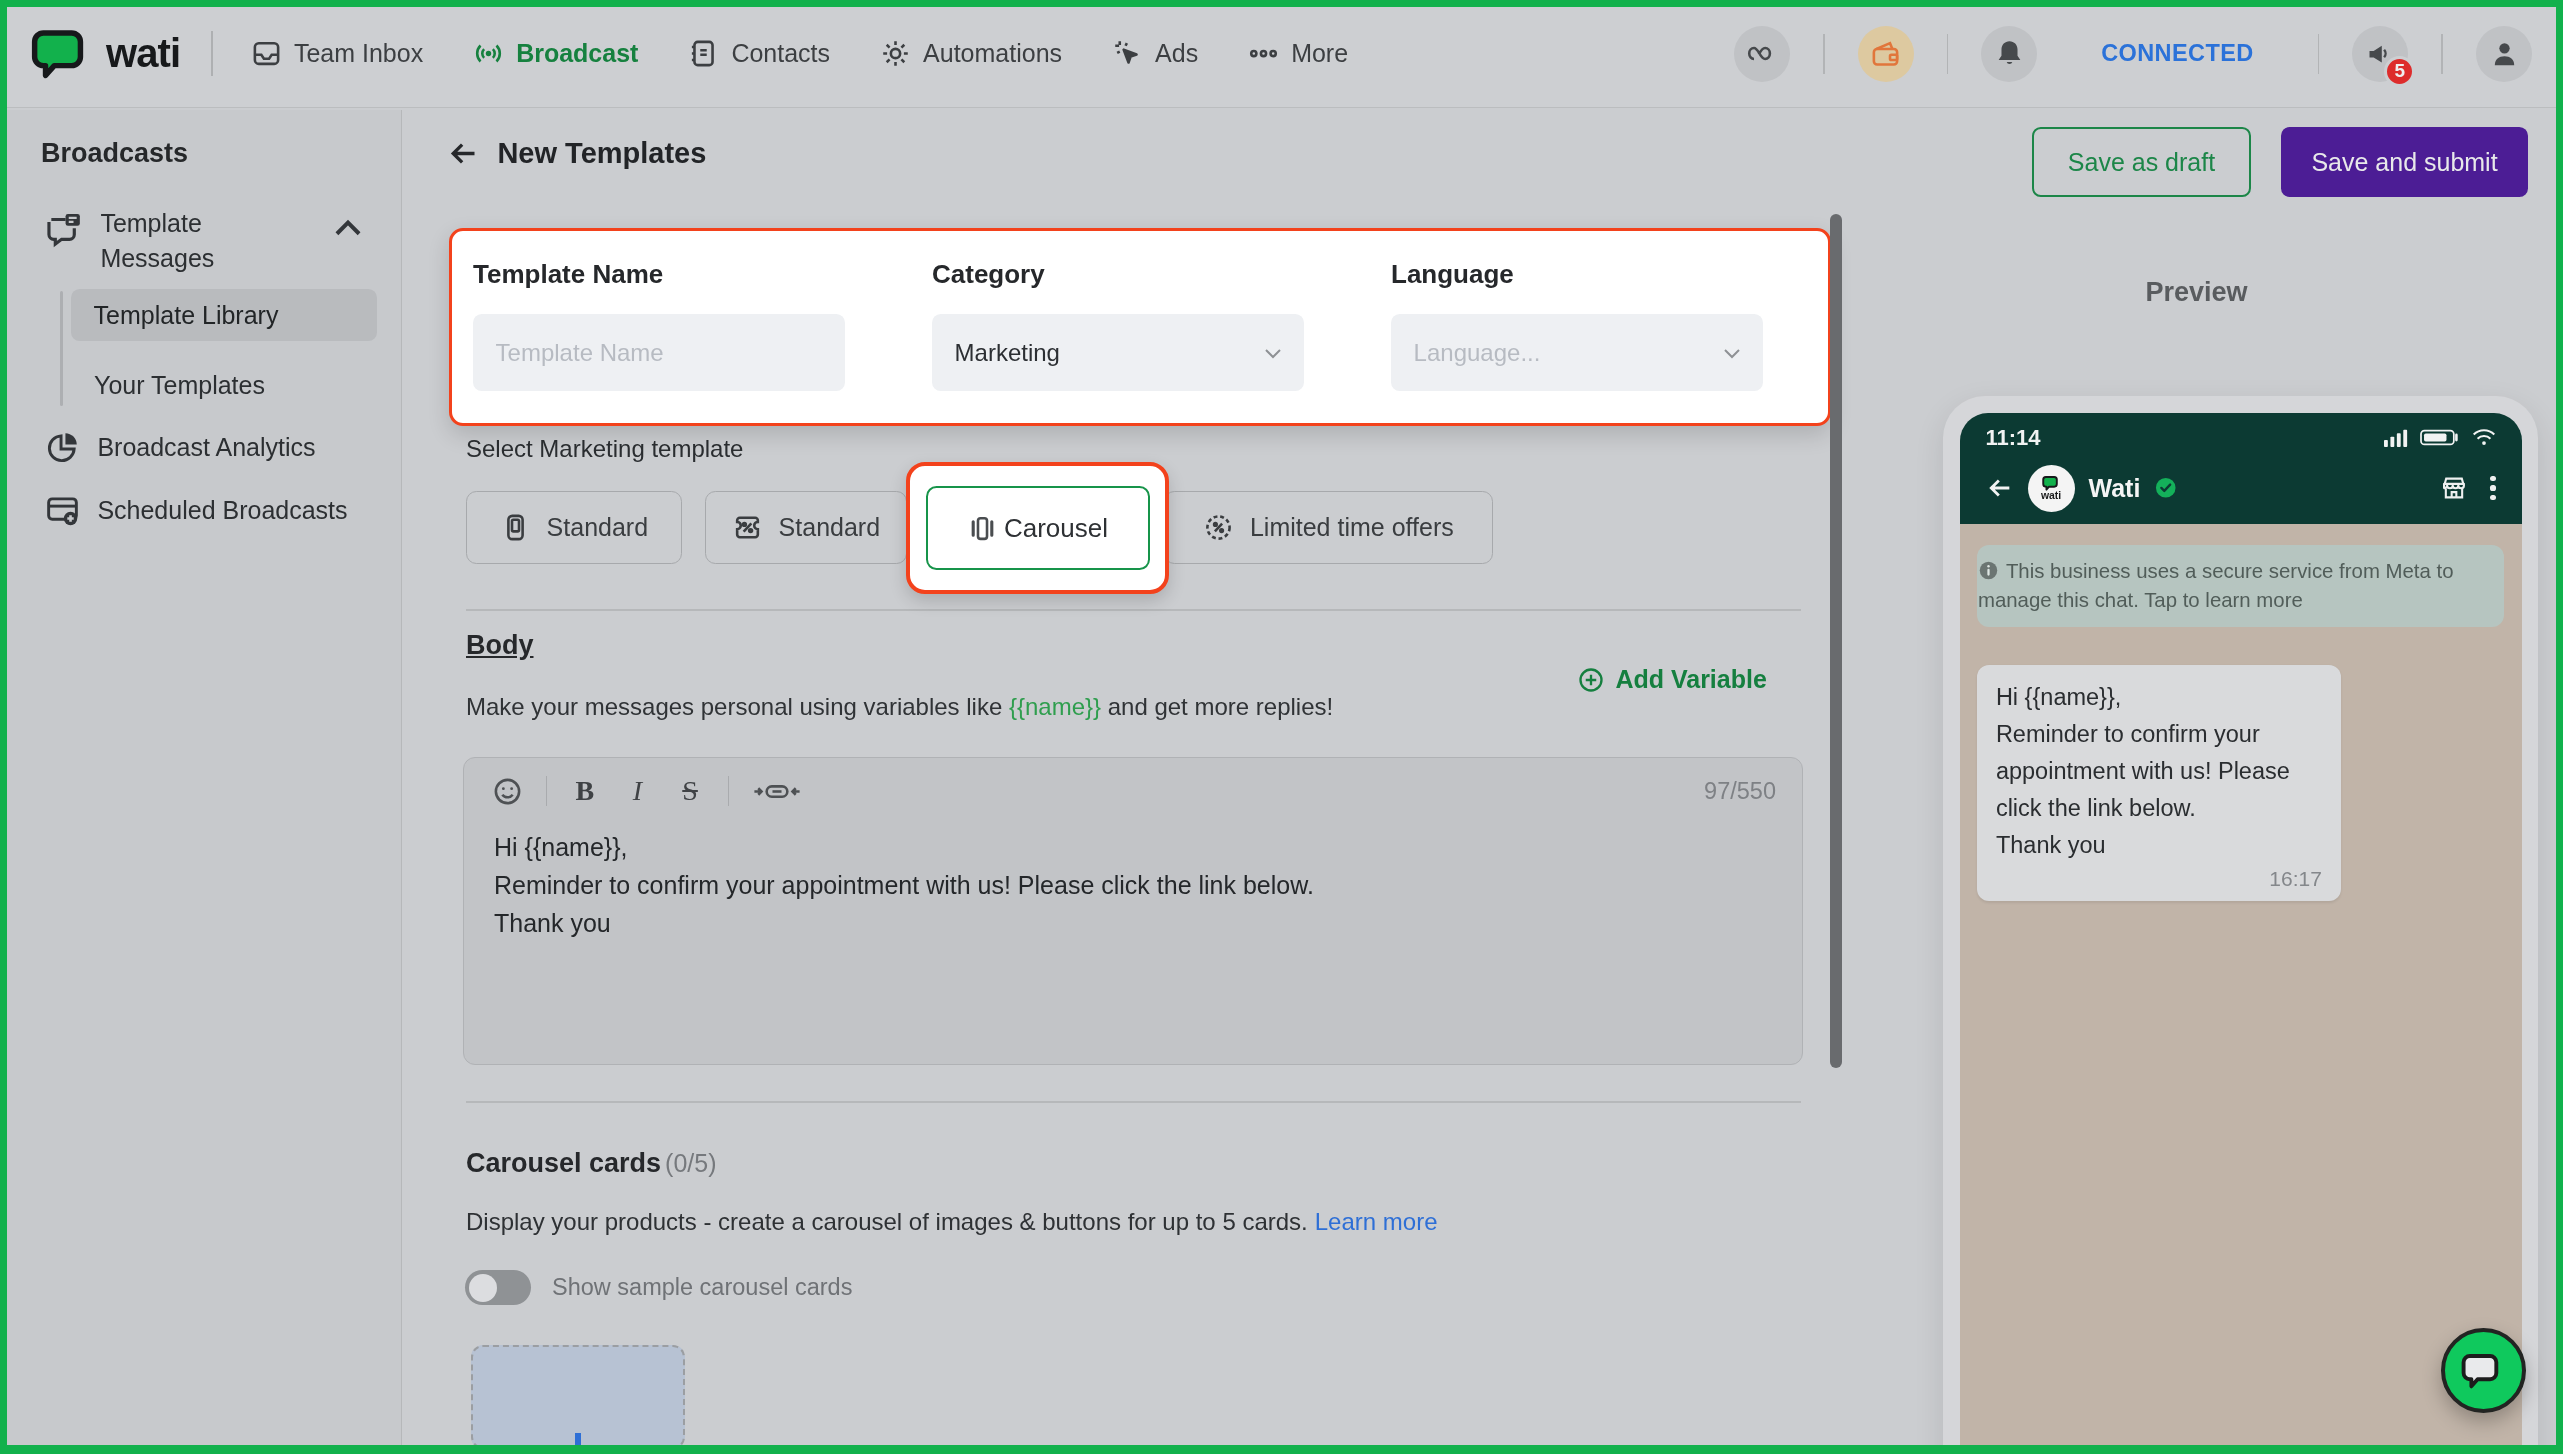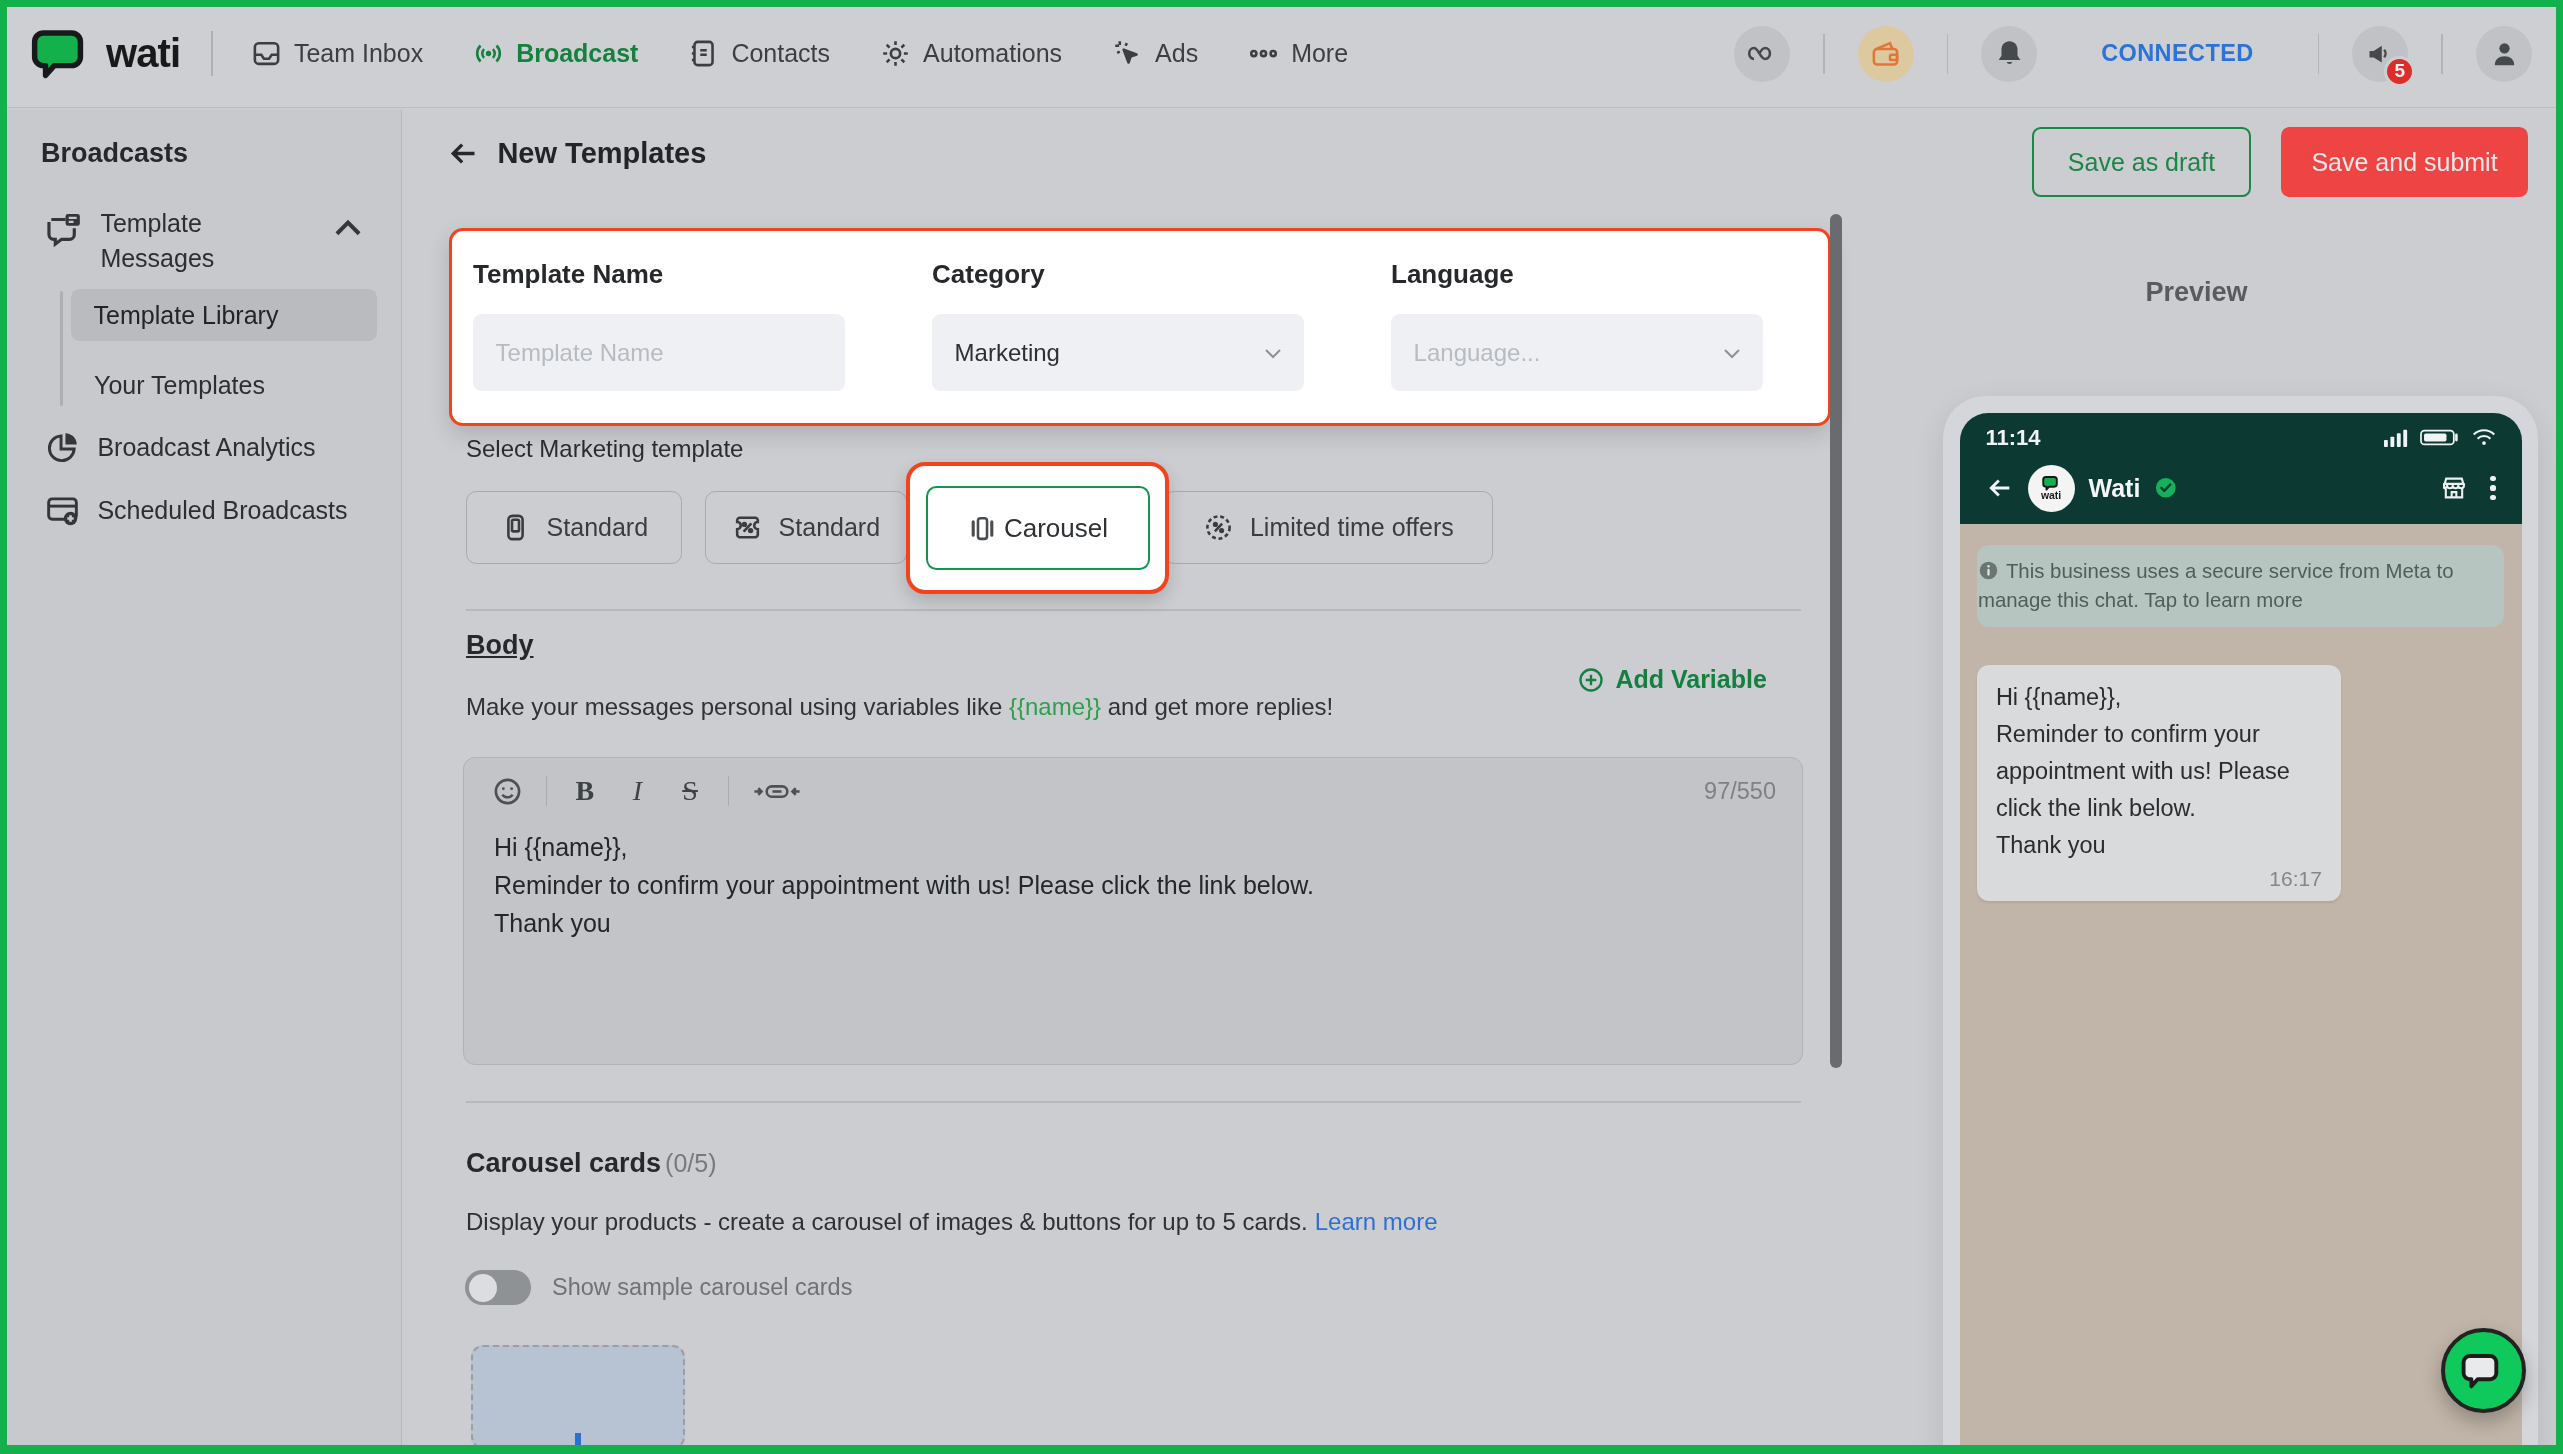--- a/index.html
+++ b/index.html
@@ -56,21 +56,21 @@
   .sb-item span { font-size:25px; color:#2c2f32; font-weight:500; }
 
   
   .page-title-row { position:absolute; left:447px; top:137px; display:flex; align-items:center; gap:17.4px; z-index:3; }
   .back-arrow { width:33px; height:33px; color:#26282b; cursor:pointer; }
   .page-title { font-size:29px; font-weight:bold; color:#222427; }
   .btn { border-radius:8.7px; font-size:25px; font-weight:500; cursor:pointer; display:flex;
          align-items:center; justify-content:center; }
   .btn-draft { position:absolute; left:2032px; top:127px; width:219px; height:70px; background:transparent;
                border:2.2px solid #1c8648; color:#1c8648; z-index:3; }
-  .btn-submit { position:absolute; left:2281px; top:127px; width:247px; height:70px; background:#ef4444;
+  .btn-submit { position:absolute; left:2281px; top:127px; width:247px; height:70px; background:#4c1d95;
                 border:none; color:#e8e9ea; z-index:3; }
 
   
   .form-box { position:absolute; left:449px; top:228px; width:1382px; height:198px; background:#ffffff;
               border:3.5px solid #f3421c; border-radius:14px; box-shadow:0 8.7px 22.6px rgba(0,0,0,.14);
               display:flex; padding:28px 0 0 21px; gap:87px; z-index:3; }
   .f-col { width:372px; }
   .f-label { font-size:26px; font-weight:bold; color:#26282b; margin-bottom:24px; }
   .f-field { position:relative; width:372px; height:77px; background:#eef0f3; border-radius:8.7px;
              display:flex; align-items:center; padding:0 22.6px; cursor:text; }

